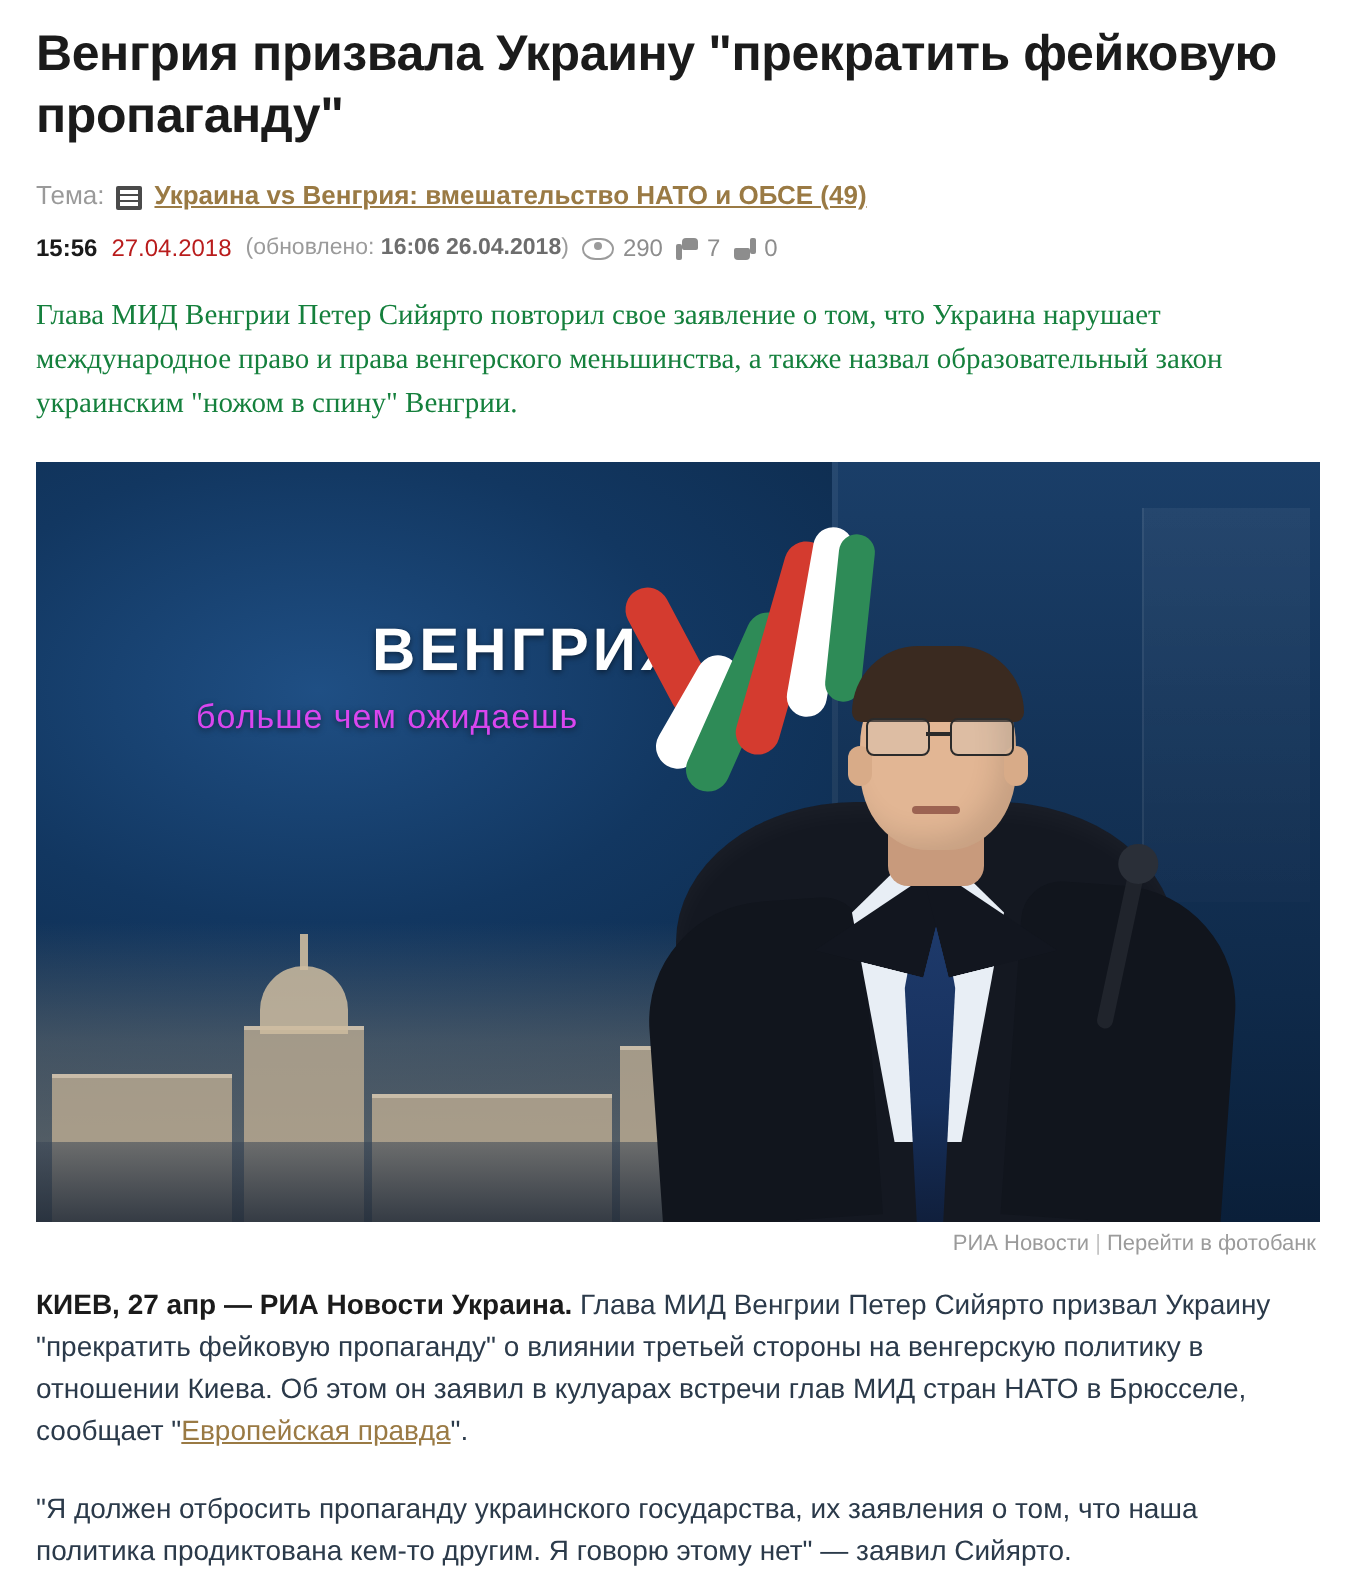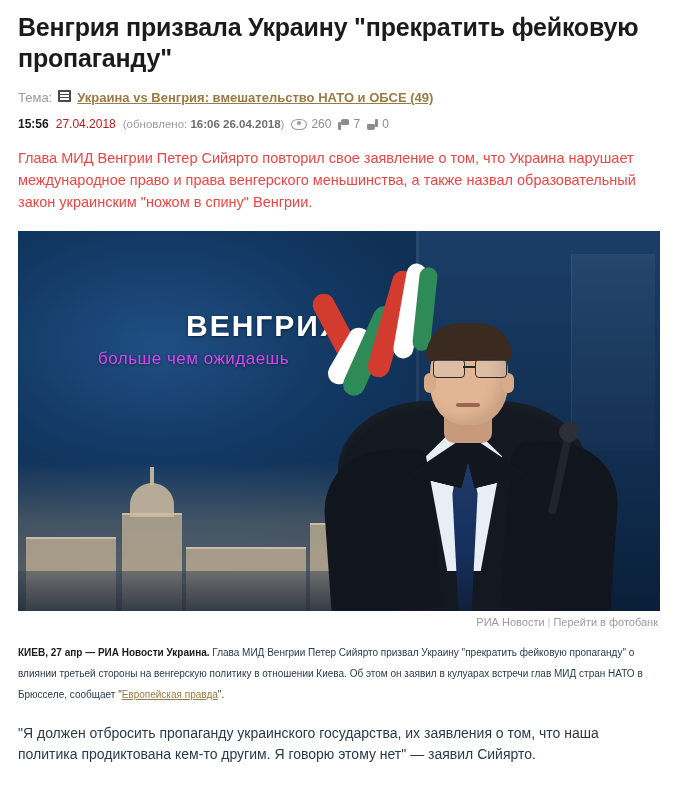--- a/index.html
+++ b/index.html
@@ -25,21 +25,21 @@
     font-weight: bold;
     color: #1b1b1b;
     margin: 12px 18px 0 18px;
     letter-spacing: -0.2px;
   }
   .topic-row {
     margin: 16px 18px 0 18px;
     font-size: 13px;
     color: #9a9a9a;
     display: flex;
-    align-items: flex-start;
+    align-items: flex-end;
     gap: 6px;
   }
   .topic-label {
     color: #9a9a9a;
   }
   .topic-icon {
     display: inline-block;
     width: 13px;
     height: 12px;
     background: #4a4a4a;
@@ -130,21 +130,22 @@
     background: #8d8d8d;
     border-radius: 1px;
   }
   .thumb.down {
     transform: rotate(180deg);
   }
   .lead {
     margin: 16px 18px 0 18px;
     font-size: 14.5px;
     line-height: 22px;
-    color: #ef4444;
+    color: #15803d;
+    font-family: Liberation Serif, serif;
   }
   .figure {
     margin: 18px 18px 0 18px;
     width: 642px;
   }
   .photo {
     width: 642px;
     height: 380px;
     position: relative;
     overflow: hidden;
@@ -471,21 +472,21 @@
     color: #c5c5c5;
     margin: 0 3px;
   }
   .photo-credit .link {
     color: #9b9b9b;
     text-decoration: none;
     cursor: pointer;
   }
   .body-text {
     margin: 14px 18px 0 18px;
-    font-size: 10px;
+    font-size: 14px;
     line-height: 21px;
     color: #2b3a4a;
   }
   .body-text b {
     color: #1b1b1b;
   }
   .inline-link {
     color: #9a7a44;
     text-decoration: underline;
     cursor: pointer;
@@ -509,21 +510,21 @@
     <span class="topic-icon"></span>
     <a class="topic-link">Украина vs Венгрия: вмешательство НАТО и ОБСЕ (49)</a>
   </div>
 
   <div class="meta-row">
     <span class="meta-time">15:56</span>
     <span class="meta-date">27.04.2018</span>
     <span class="meta-updated"><span>(обновлено:</span> <b>16:06 26.04.2018</b><span>)</span></span>
     <span class="meta-views">
       <span class="eye-icon"></span>
-      <span>260</span>
+      <span>290</span>
     </span>
     <span class="meta-likes">
       <span class="thumb"></span>
       <span>7</span>
     </span>
     <span class="meta-dislikes">
       <span class="thumb down"></span>
       <span>0</span>
     </span>
   </div>

